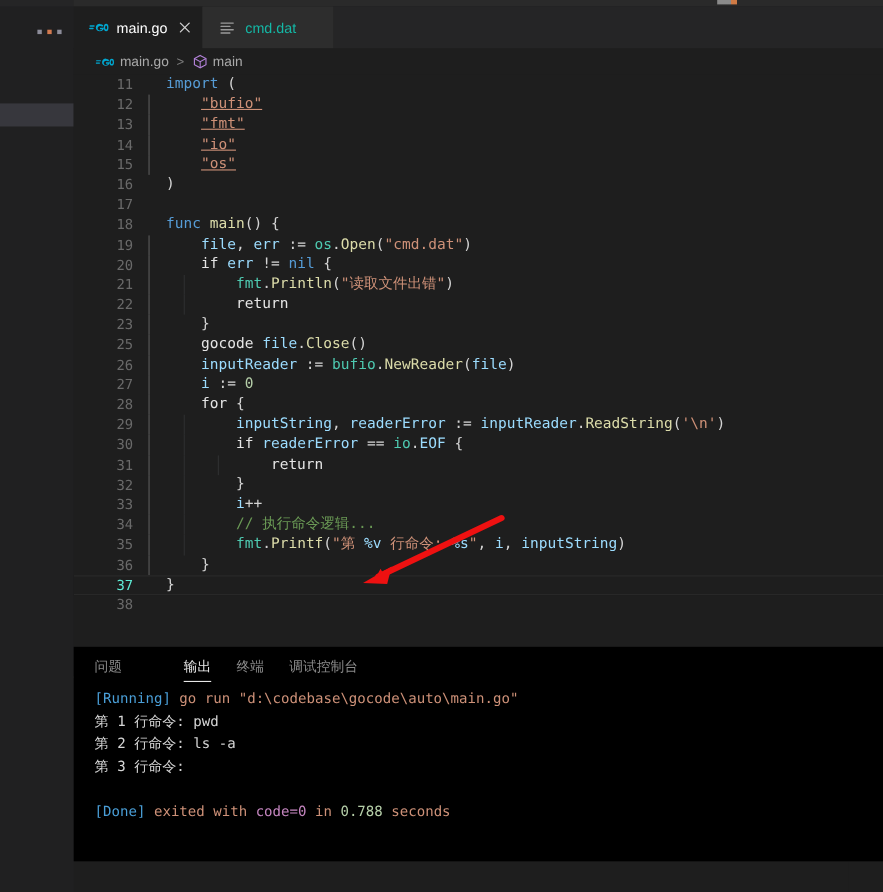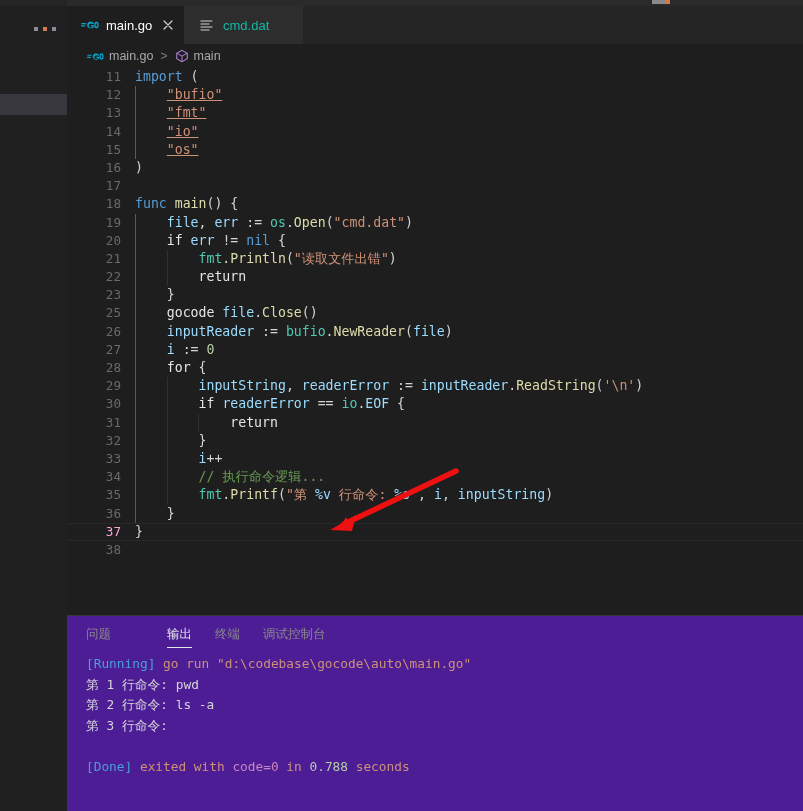--- a/index.html
+++ b/index.html
@@ -42,43 +42,43 @@
                 font-size:12.5px; color:#a9a9a9; gap:5px; }
   .breadcrumb .bicon { width:17px; height:13px; display:block; flex:0 0 auto; }
   .breadcrumb .sep { color:#808080; font-size:12px; margin:0 2px; }
 
   
   .editor { position:absolute; left:67px; top:68px; width:736px; height:547px; background:#1e1e1e;
             font-family:"DejaVu Sans Mono", monospace; font-size:13.2px; }
   .code-line { position:relative; height:18.2px; line-height:18.2px; white-space:pre; }
   .code-line.active { background:#1e1e1e; box-shadow: inset 0 1px 0 #282828, inset 0 -1px 0 #282828; }
   .ln { position:absolute; left:0; width:54px; text-align:right; color:#6a6a6a; font-size:12.6px; }
-  .code-line.active .ln { color:#f9a8d4; }
-  .ctext { position:absolute; left:68px; }
+  .code-line.active .ln { color:#5eead4; }
+  .ctext { position:absolute; left:84px; }
   .guide { position:absolute; top:0; width:1px; height:18.2px; background:#2f3031; }
   .guide.act { background:#5a5a5a; }
 
   
   .kw  { color:#569cd6; }  
   .ctl { color:#e5e5e5; }  
   .str { color:#ce9178; }
   .fn  { color:#dcdcaa; }
   .var { color:#9cdcfe; }
   .pkg { color:#4ec9b0; }
   .cm  { color:#6a9955; }
   .num { color:#b5cea8; }
   .pn  { color:#d4d4d4; }
   .uline { text-decoration:underline; text-decoration-color:#ce9178; }
 
   
   .arrow-svg { position:absolute; left:300px; top:455px; width:200px; height:95px; pointer-events:none; }
 
   
   .panel-sep { position:absolute; left:67px; top:615px; width:736px; height:1px; background:#373737; }
-  .panel { position:absolute; left:67px; top:616px; width:736px; height:195px; background:#4c1d95; }
+  .panel { position:absolute; left:67px; top:588px; width:736px; height:195px; background:#000000; }
   .panel-tabs { position:absolute; left:0; top:6px; height:28px; display:flex; align-items:center;
                 padding-left:19px; gap:23px; font-size:12.5px; }
   .ptab { color:#8a8a8a; position:relative; padding-bottom:3px; cursor:pointer; white-space:nowrap; }
   .ptab.active { color:#e7e7e7;margin-left:33px; }
   .ptab.active::after { content:""; position:absolute; left:0; right:0; bottom:-2px; height:1.5px; background:#e7e7e7; }
   .out { position:absolute; left:19px; top:38px; width:700px;
          font-family:"DejaVu Sans Mono", monospace; font-size:12.8px; line-height:20.5px; color:#cccccc; }
   .o-blue { color:#4a9fd8; }
   .o-orange { color:#ce9178; }
   .o-white { color:#d6d6d6; }

